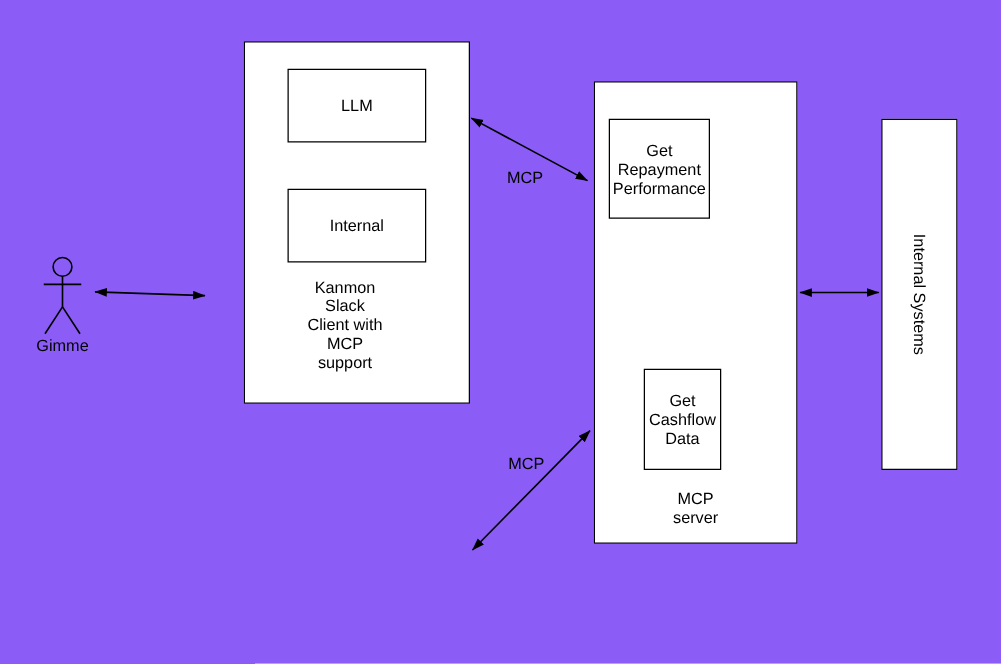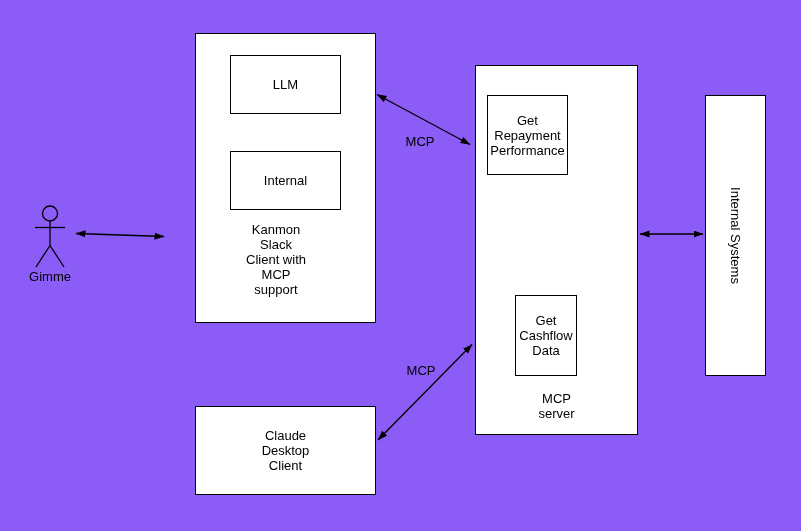--- a/index.html
+++ b/index.html
@@ -78,23 +78,20 @@
   <div class="box center" style="left:515px; top:295px; width:62px; height:81px;">Get Cashflow
 Data</div>
 
   <div class="label" style="left:506px; top:391px; width:101px;">MCP
 server</div>
 
   <div class="box center" style="left:705px; top:95px; width:61px; height:281px;">
     <span class="vtext">Internal Systems</span>
   </div>
 
-  <div class="box center" style="left:195px; top:406px; width:181px; height:89px;">Claude
-Desktop
-Client</div>
 
   <div class="label" style="left:20px; top:269px; width:60px;">Gimme</div>
 
 
   <div class="label" style="left:395px; top:134px; width:50px;">MCP</div>
 
   <div class="label" style="left:396px; top:363px; width:50px;">MCP</div>
 
   <svg class="connectors" width="801" height="531" viewBox="0 0 801 531">
     <defs>

